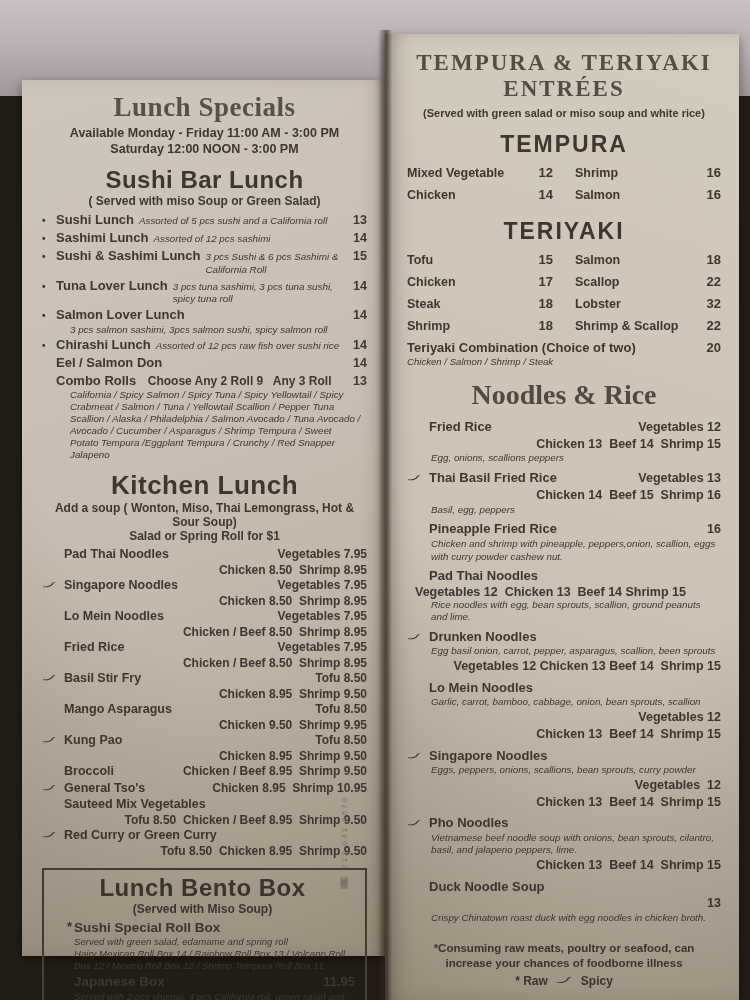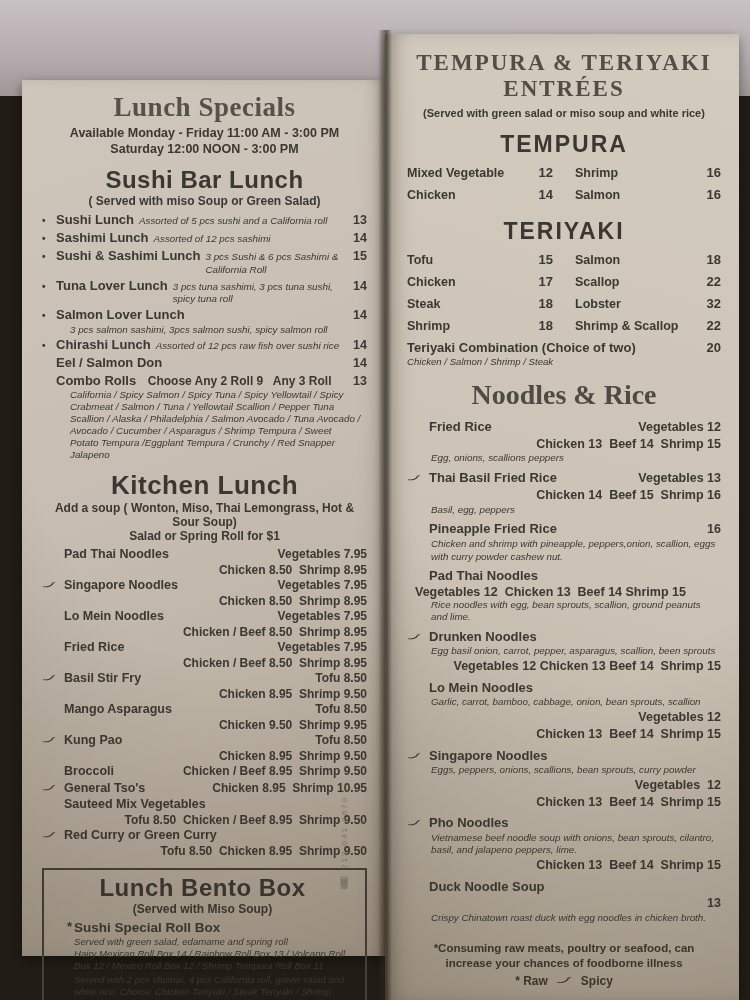--- a/index.html
+++ b/index.html
@@ -379,20 +379,33 @@
               <span style="font-weight:bold;font-size:13px">*</span>
             </span>
             <span class="bname">Sushi Special Roll Box</span>
 
           </div>
           <div class="b-desc">Served with green salad, edamame and spring roll</div>
           <div class="b-desc">Hairy Mexican Roll Box 14 / Rainbow  Roll Box 13 / Volcano Roll Box 12 / Mexico Roll Box 12 / Shrimp Tempura  Roll Box 11</div>
         </div>
 
         <div class="b-item">
+          <div class="b-row">
+            <span class="b-margin">
+              <span class="chili ghost" style="width:auto">
+                <svg viewBox="0 0 24 12" width="15" height="8" aria-hidden="true">
+                  <path d="M1.5 9.2 C6 10.4 13.5 9.6 17.6 4.6 C18.4 3.5 18.2 2.4 19.6 1.9 C18 1 16.6 1.8 16.1 3.1 C13.4 7.9 6.5 9 1.5 8 Z" fill="currentColor"></path>
+                  <path d="M19.2 1.6 C20.4 1.2 21.6 1.6 22 2.6 C20.9 2.4 20 2.6 19.2 2.9 Z" fill="currentColor"></path>
+                </svg>
+              </span>
+              <span style="font-weight:bold;font-size:13px"></span>
+            </span>
+            <span class="bname">Japanese Box</span>
+            <span class="bprice">11.95</span>
+          </div>
           <div class="b-desc">Served with 2 pcs  shumai, 4 pcs California roll, green salad and white rice. Choice: Chicken Teriyaki / Steak Teriyaki / Shrimp Teriyaki</div>
 
         </div>
 
       </div>
   </div>
 
   <div class="side-mark">查團回縣 ◇ 212 041 8670</div>
   <div class="vignette"></div>
 </div>

